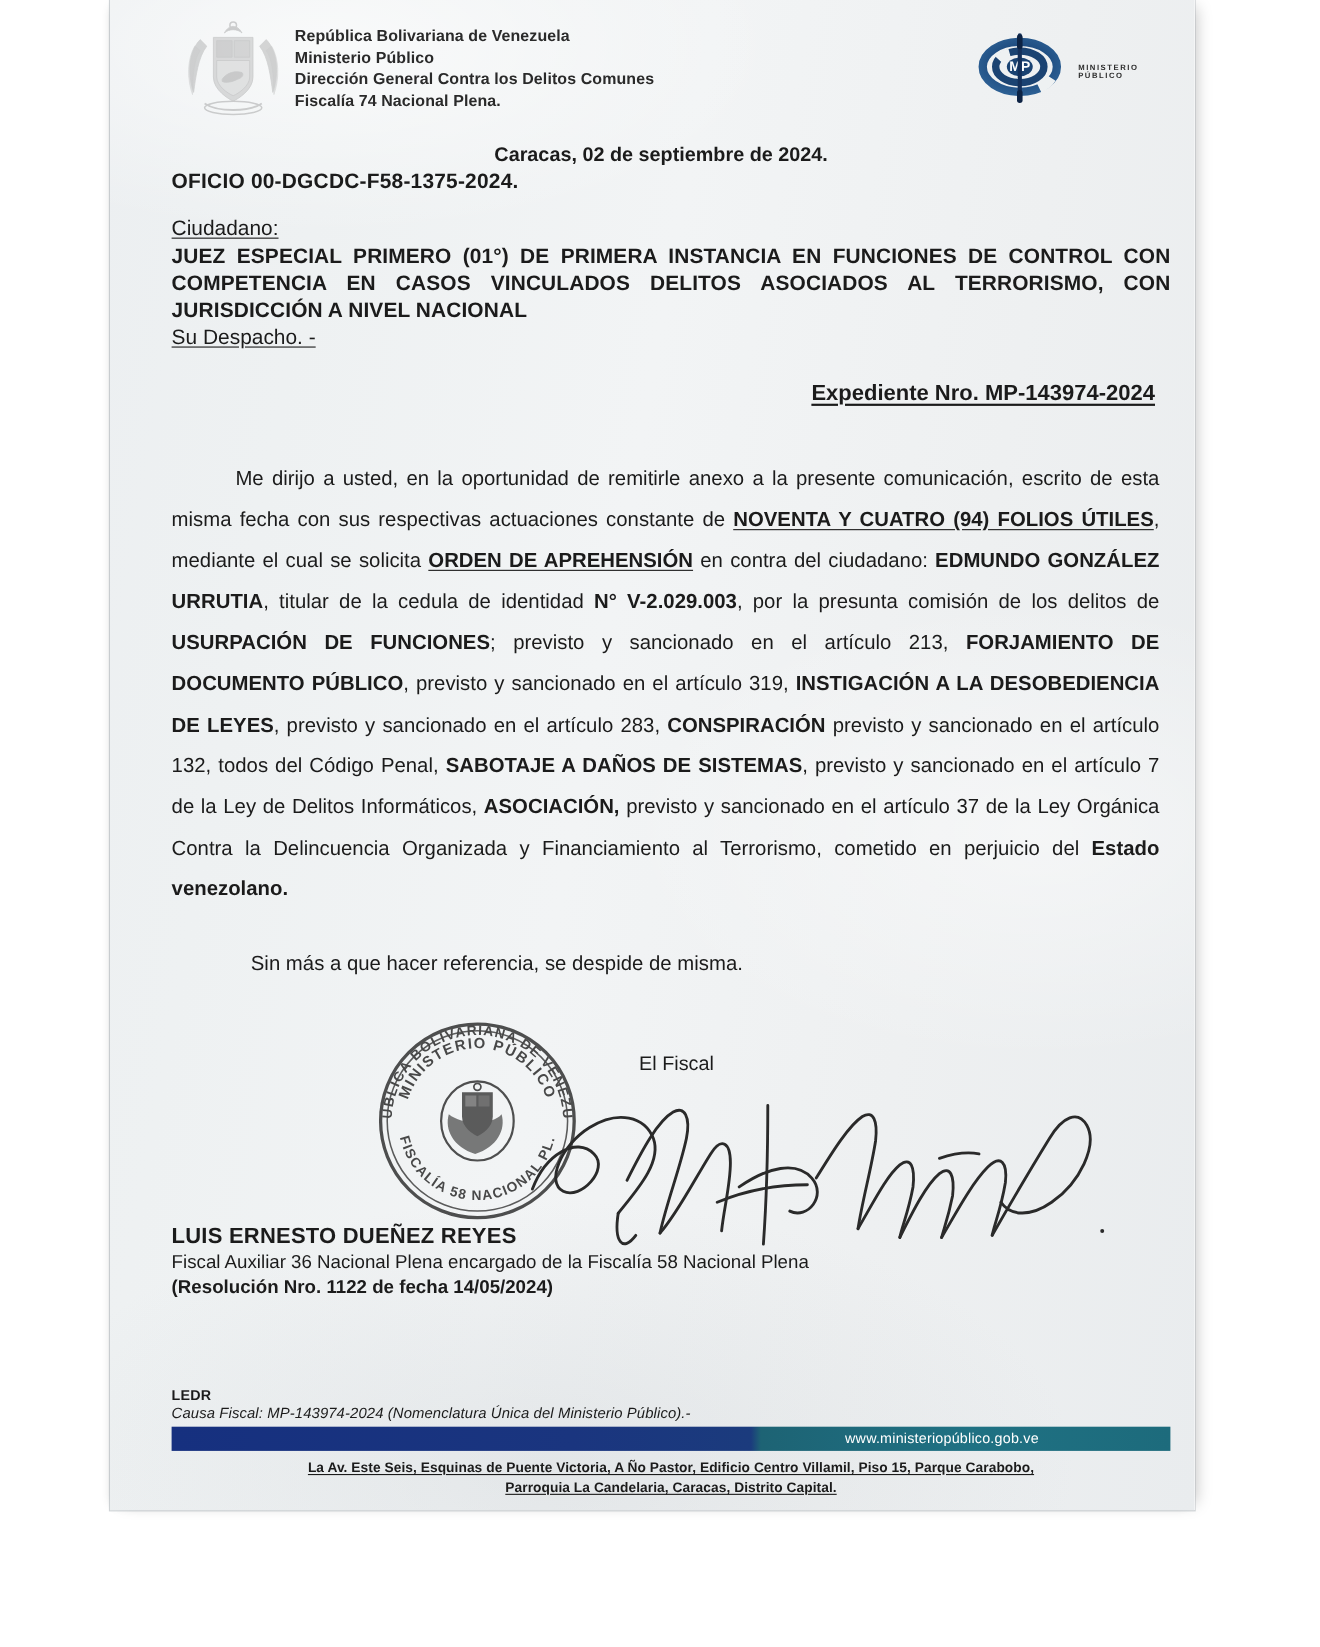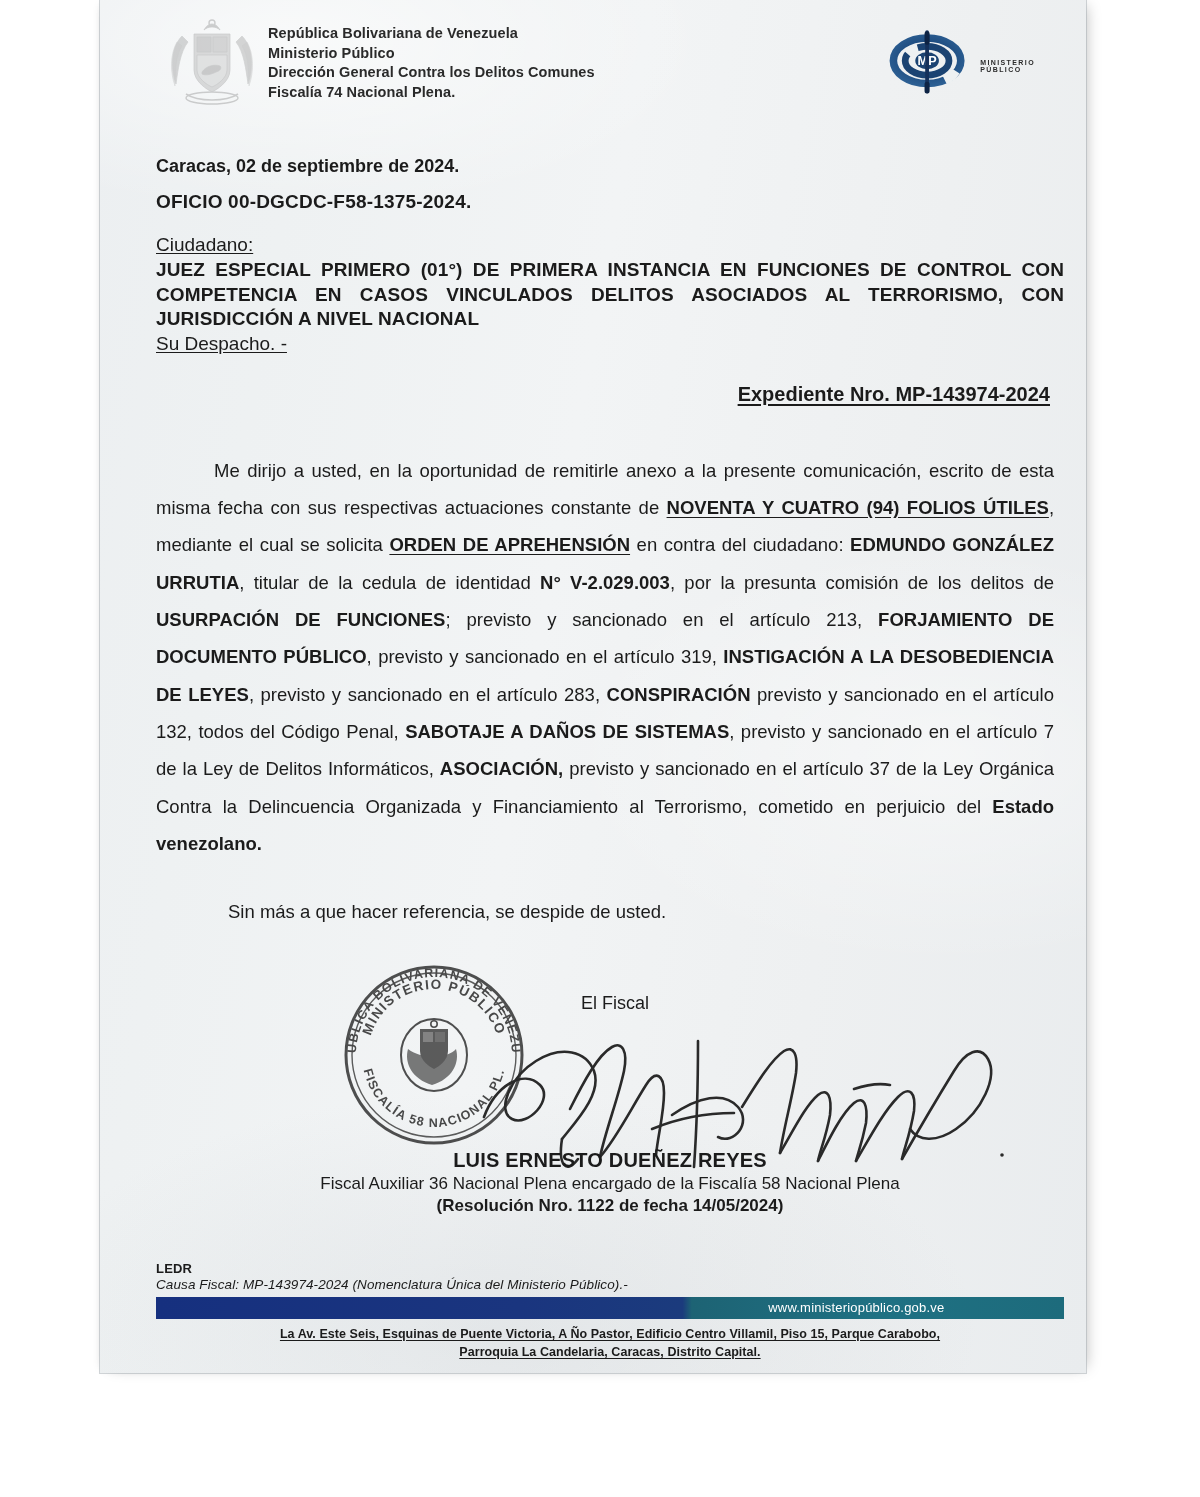--- a/index.html
+++ b/index.html
@@ -82,30 +82,29 @@
   .mp-logo-caption {
     font-size: 7px;
     font-weight: bold;
     letter-spacing: 1.4px;
     color: #2b2b2b;
     margin-top: 1px;
   }
 
   
   .date-row {
-    text-align: left;
+    text-align: center;
     padding-right: 18px;
     font-size: 18px;
     font-weight: bold;
-    margin-top: 26px;
   }
   .oficio-row {
     font-size: 19px;
     font-weight: bold;
-    margin-top: 14px;
+    margin-top: 4px;
     letter-spacing: .2px;
   }
 
   
   .addressee {
     margin-top: 20px;
     font-size: 19px;
     line-height: 1.28;
   }
   .ciudadano {
@@ -182,21 +181,21 @@
     left: 310px;
     top: 38px;
     width: 560px;
     height: 200px;
   }
   .sig-names {
     position: absolute;
     left: 0;
     right: 0;
     top: 198px;
-    text-align: center;
+    text-align: left;
   }
   .sig-name {
     font-size: 20px;
     font-weight: bold;
     letter-spacing: .2px;
   }
   .sig-role {
     font-size: 17px;
     margin-top: 2px;
   }
@@ -342,21 +341,21 @@
       </div>
 
       <div class="expediente">
         <span>Expediente Nro. MP-143974-2024</span>
       </div>
 
       <div class="body-text">
         <span class="indent"></span><span>Me dirijo a usted,  en la oportunidad de remitirle anexo a la presente comunicación, escrito de esta misma fecha con sus respectivas actuaciones constante de </span><span class="bu">NOVENTA Y CUATRO (94) FOLIOS ÚTILES</span><span>, mediante el cual se solicita </span><span class="bu">ORDEN DE APREHENSIÓN</span><span> en contra del ciudadano: </span><span class="b">EDMUNDO GONZÁLEZ URRUTIA</span><span>, titular de la cedula de identidad </span><span class="b">N° V-2.029.003</span><span>, por la presunta comisión de los delitos de  </span><span class="b">USURPACIÓN DE FUNCIONES</span><span>; previsto y sancionado en el artículo 213,  </span><span class="b">FORJAMIENTO DE DOCUMENTO PÚBLICO</span><span>, previsto y sancionado en el artículo 319, </span><span class="b">INSTIGACIÓN A LA DESOBEDIENCIA DE LEYES</span><span>, previsto y sancionado en el artículo 283, </span><span class="b">CONSPIRACIÓN</span><span> previsto y sancionado en el artículo 132, todos del Código Penal, </span><span class="b">SABOTAJE A DAÑOS DE SISTEMAS</span><span>, previsto y sancionado en el artículo 7 de la Ley de Delitos Informáticos, </span><span class="b">ASOCIACIÓN,</span><span> previsto y sancionado en el artículo 37 de la Ley Orgánica Contra la Delincuencia Organizada y Financiamiento al Terrorismo, cometido en perjuicio del </span><span class="b">Estado venezolano.</span>
       </div>
 
-      <div class="closing">Sin más a que hacer referencia, se despide de usted.</div>
+      <div class="closing">Sin más a que hacer referencia, se despide de misma.</div>
 
       <div class="signature-area">
 
         <svg class="seal" viewBox="0 0 200 200" aria-hidden="true">
           <defs>
             <path id="arcTop" d="M 22,100 A 78,78 0 0 1 178,100"></path>
             <path id="arcTop2" d="M 34,100 A 66,66 0 0 1 166,100"></path>
             <path id="arcBottom" d="M 28,100 A 72,72 0 0 0 172,100"></path>
           </defs>
           <circle cx="100" cy="100" r="88" fill="none" stroke="#2a2a2a" stroke-width="3"></circle>

